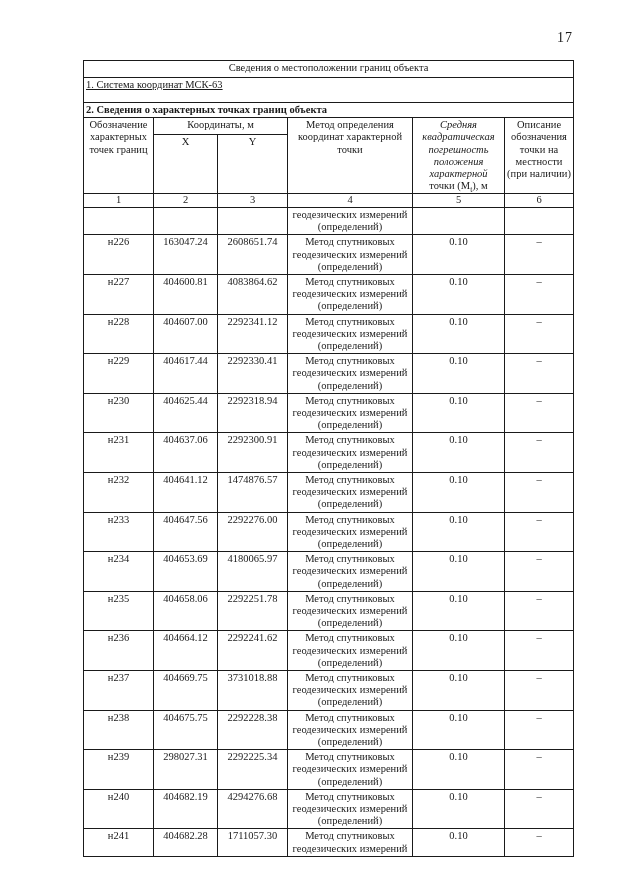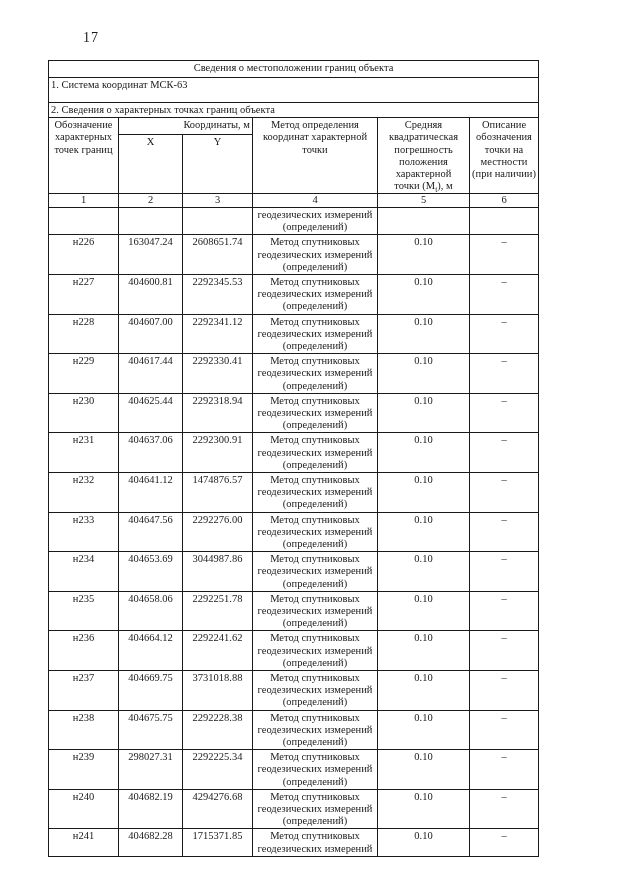--- a/index.html
+++ b/index.html
@@ -15,29 +15,29 @@
     overflow: hidden;
   }
   .page {
     position: relative;
     width: 623px;
     height: 881px;
   }
   .page-number {
     margin: 30px 0 14px 83px;
     width: 490px;
-    text-align: left;
+    text-align: right;
     font-size: 14px;
     letter-spacing: 1px;
   }
   table.boundary-table {
     border-collapse: collapse;
     table-layout: fixed;
     width: 490px;
-    margin-left: 48px;
+    margin-left: 83px;
     font-size: 10.5px;
     line-height: 12.2px;
   }
   table.boundary-table td,
   table.boundary-table th {
     border: 1px solid #1a1a1a;
     padding: 1px 2px;
     font-weight: normal;
     vertical-align: top;
     overflow: hidden;
@@ -46,48 +46,50 @@
   .title-cell {
     text-align: center;
     height: 14px;
   }
   .section-cell {
     text-align: left;
     padding-left: 4px;
   }
   .section-cell.tall {
     height: 22px;
+    text-decoration: underline;
   }
   .section-cell.short {
     height: 12px;
+    font-weight: bold;
   }
   .colh {
     text-align: center;
   }
   .coords-group {
     height: 11px;
-    text-align: right;
   }
   .xy-cell {
     height: 50px;
   }
   .num-row td {
     text-align: center;
     height: 10px;
     line-height: 10.5px;
     padding: 0 2px;
   }
   .data-row td {
     text-align: center;
   }
   .cell-method, .pre-lines {
     white-space: pre-line;
   }
   .pre-lines {
     display: block;
+    font-style: italic;
   }
   sub {
     font-size: 7.5px;
     line-height: 0;
   }
 </style>
 </head>
 <body>
 
 <div class="page">
@@ -162,21 +164,21 @@
     <td class="cell-y">2608651.74</td>
     <td class="cell-method">Метод спутниковых
 геодезических измерений
 (определений)</td>
     <td class="cell-error">0.10</td>
     <td class="cell-description">–</td>
   </tr>
         <tr class="data-row">
     <td class="cell-point">н227</td>
     <td class="cell-x">404600.81</td>
-    <td class="cell-y">2292345.53</td>
+    <td class="cell-y">4083864.62</td>
     <td class="cell-method">Метод спутниковых
 геодезических измерений
 (определений)</td>
     <td class="cell-error">0.10</td>
     <td class="cell-description">–</td>
   </tr>
         <tr class="data-row">
     <td class="cell-point">н228</td>
     <td class="cell-x">404607.00</td>
     <td class="cell-y">2292341.12</td>
@@ -232,21 +234,21 @@
     <td class="cell-y">2292276.00</td>
     <td class="cell-method">Метод спутниковых
 геодезических измерений
 (определений)</td>
     <td class="cell-error">0.10</td>
     <td class="cell-description">–</td>
   </tr>
         <tr class="data-row">
     <td class="cell-point">н234</td>
     <td class="cell-x">404653.69</td>
-    <td class="cell-y">3044987.86</td>
+    <td class="cell-y">4180065.97</td>
     <td class="cell-method">Метод спутниковых
 геодезических измерений
 (определений)</td>
     <td class="cell-error">0.10</td>
     <td class="cell-description">–</td>
   </tr>
         <tr class="data-row">
     <td class="cell-point">н235</td>
     <td class="cell-x">404658.06</td>
     <td class="cell-y">2292251.78</td>
@@ -302,21 +304,21 @@
     <td class="cell-y">4294276.68</td>
     <td class="cell-method">Метод спутниковых
 геодезических измерений
 (определений)</td>
     <td class="cell-error">0.10</td>
     <td class="cell-description">–</td>
   </tr>
         <tr class="data-row">
     <td class="cell-point">н241</td>
     <td class="cell-x">404682.28</td>
-    <td class="cell-y">1715371.85</td>
+    <td class="cell-y">1711057.30</td>
     <td class="cell-method">Метод спутниковых
 геодезических измерений</td>
     <td class="cell-error">0.10</td>
     <td class="cell-description">–</td>
   </tr>
       </tbody>
   </table>
 
 </div>
 

